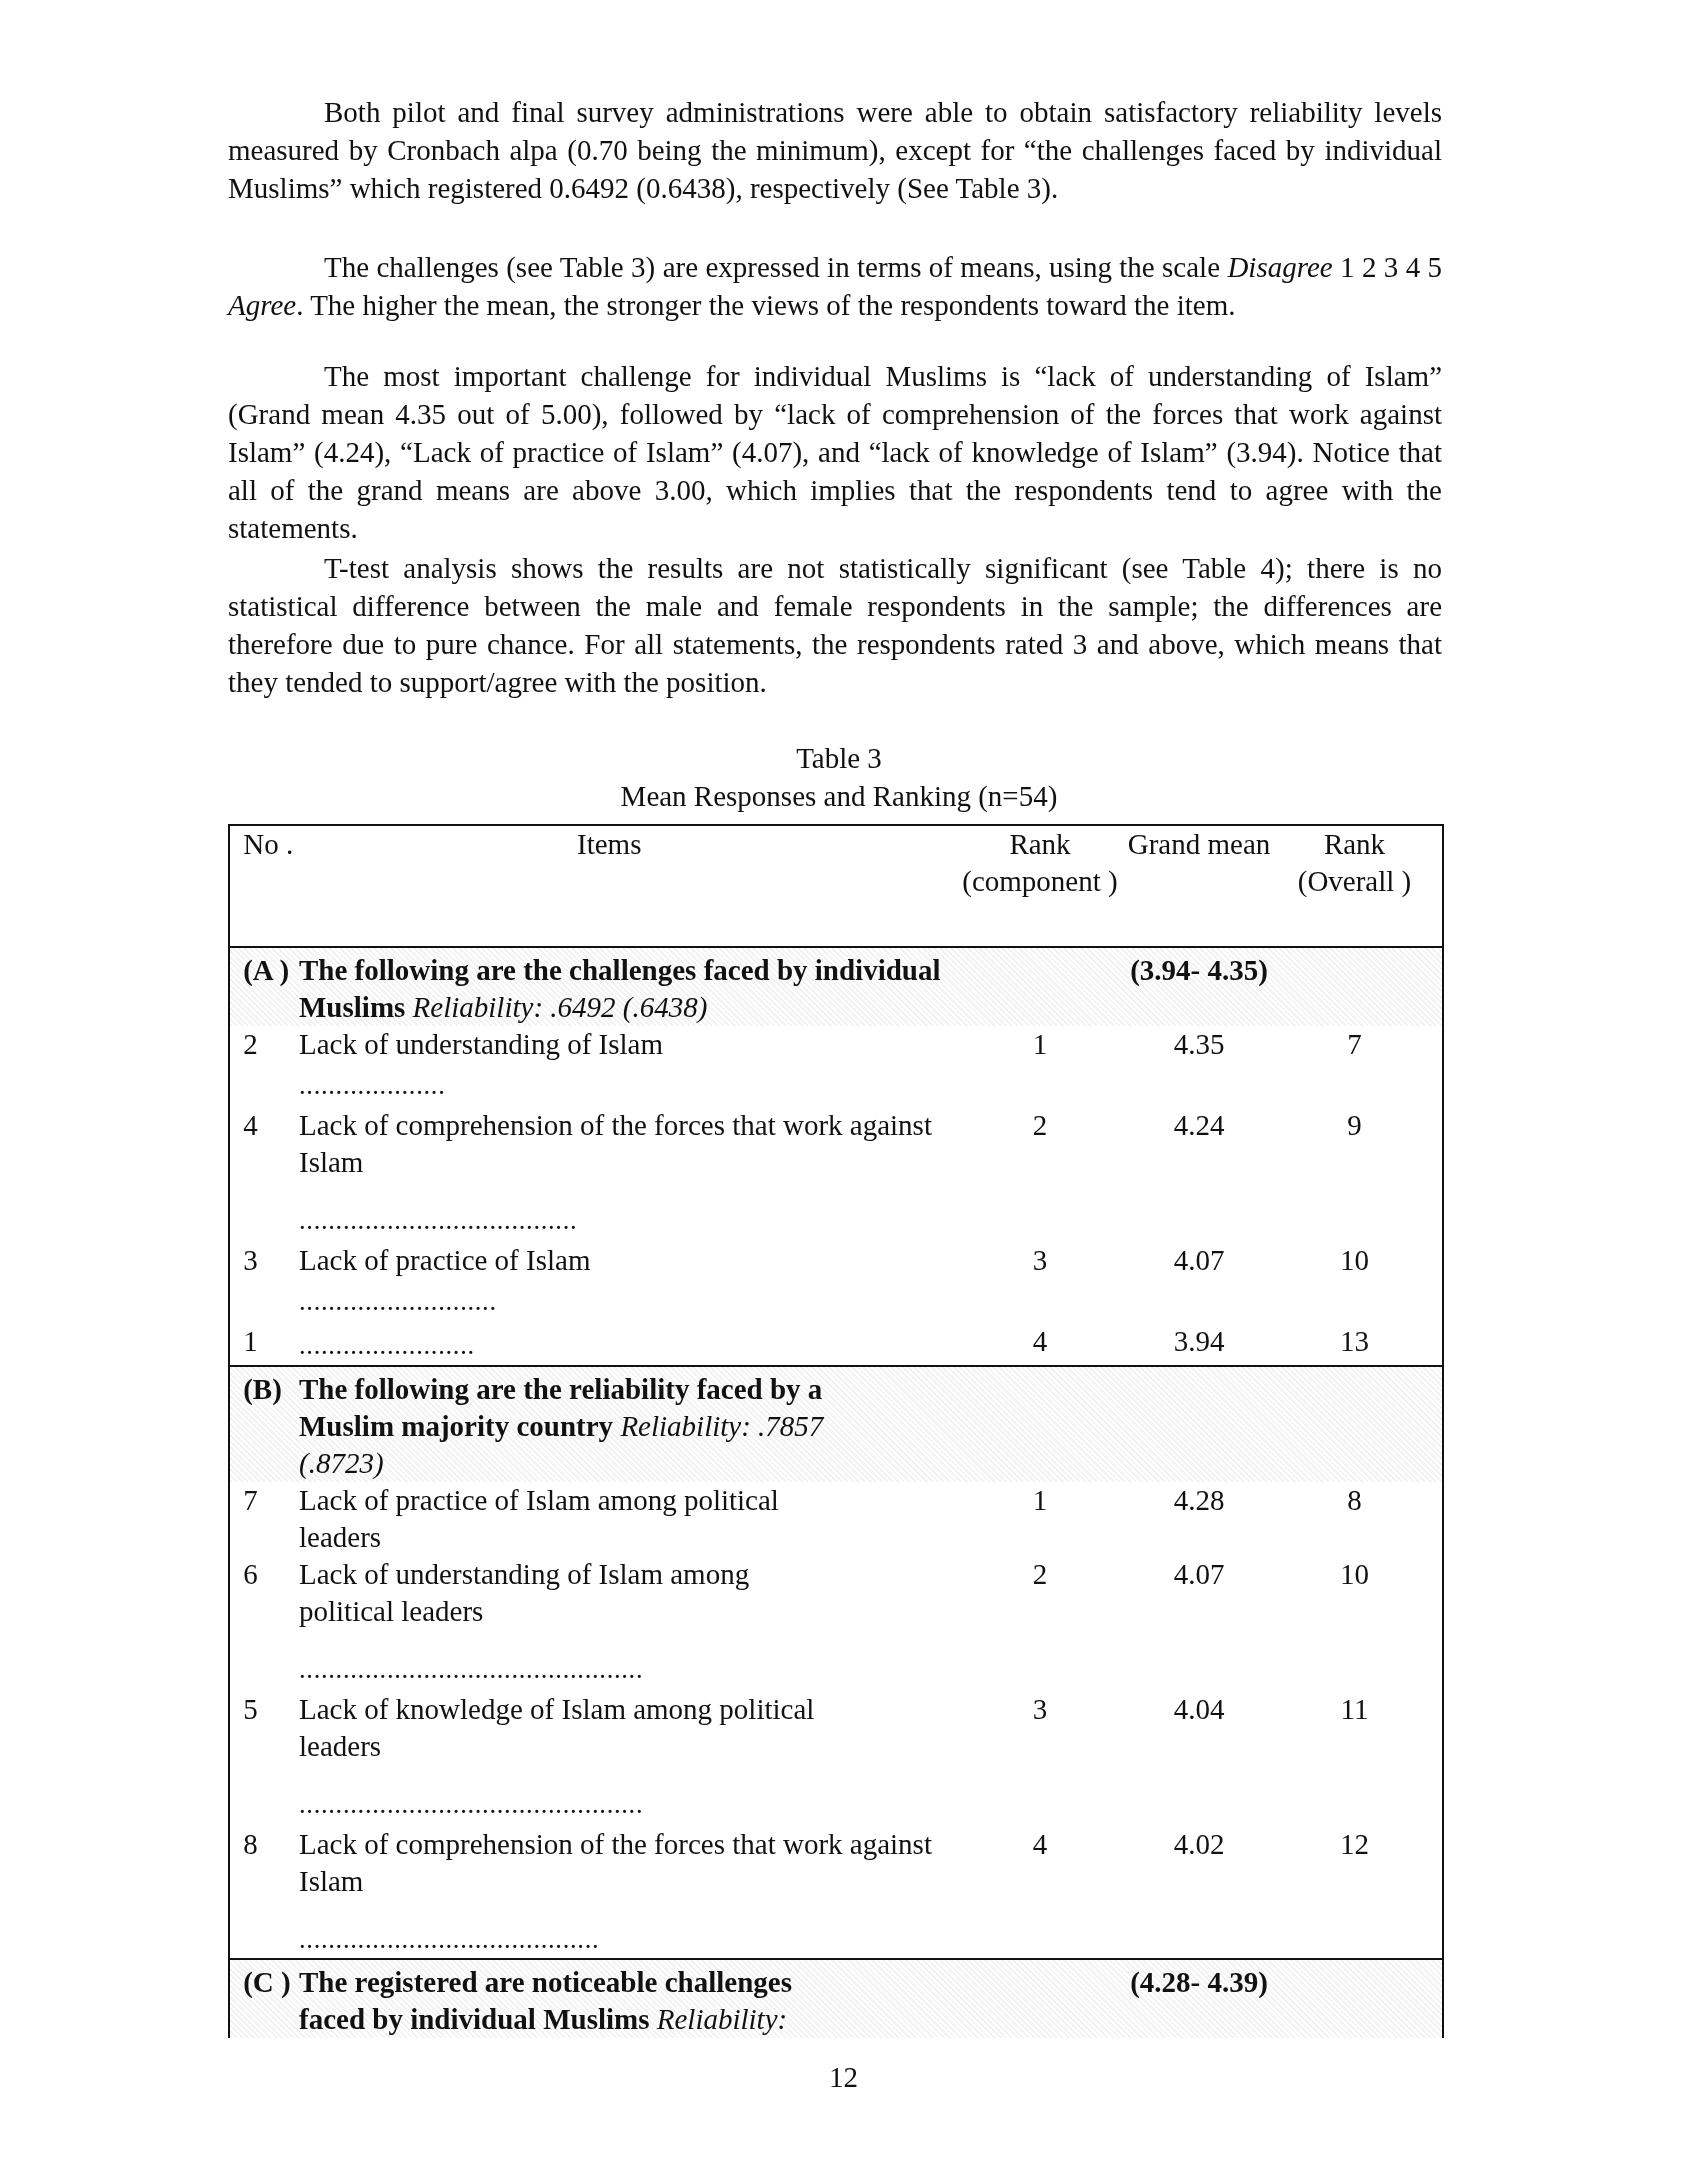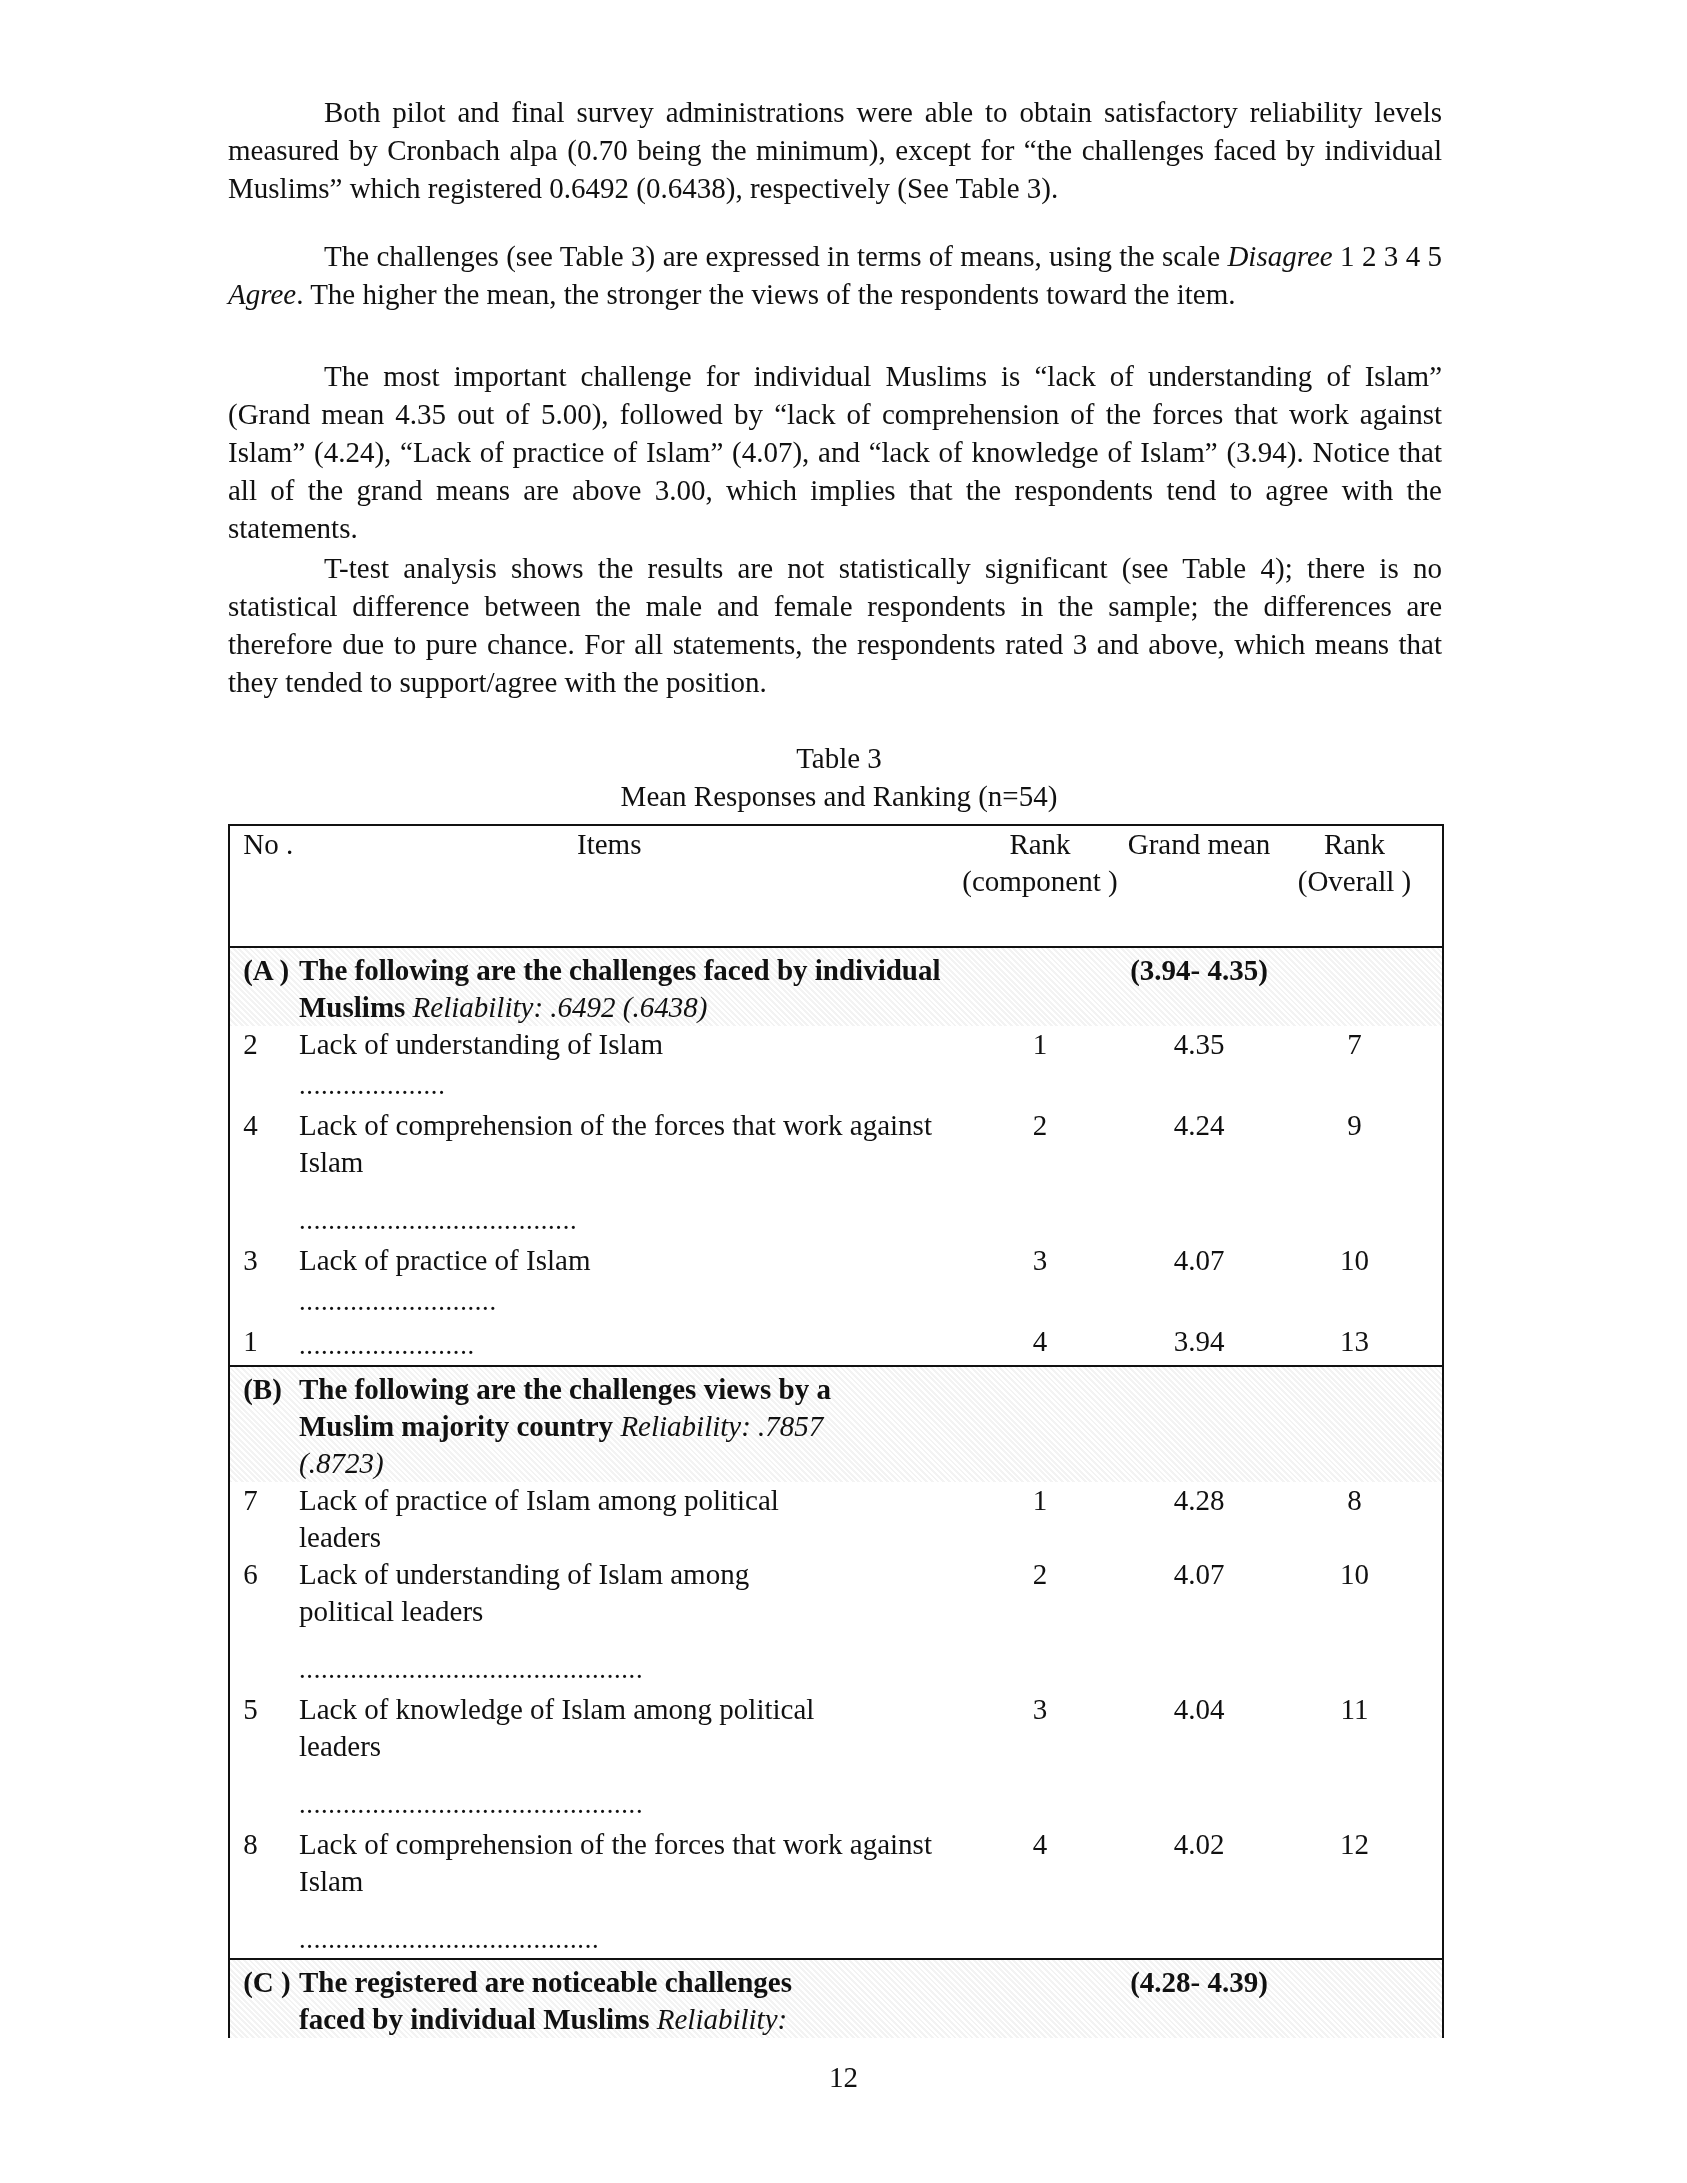--- a/index.html
+++ b/index.html
@@ -21,21 +21,21 @@
   .sec-head .rel { font-weight: normal; font-style: italic; }
   .sec-border { border-top: 2.6px solid #111; }
   .dots { font-size: 26.5px; letter-spacing: 0.7px; line-height: 26.5px; padding-top: 9.3px; }
   .page-num { position: absolute; left: 0; width: 1687px; top: 2061px; text-align: center; font-size: 29px; }
 </style>
 </head>
 <body>
 
 <p class="para" style="top:93px;"><span class="indent"></span><span>Both pilot and final survey administrations were able to obtain satisfactory reliability levels measured by Cronbach alpa (0.70 being the minimum), except for “the challenges faced by individual Muslims” which registered 0.6492 (0.6438), respectively (See Table 3).</span></p>
 
-<p class="para" style="top:237px;"><span class="indent"></span><span>The challenges (see Table 3) are expressed in terms of means, using the scale </span><i>Disagree</i><span> 1 2 3 4 5 </span><i>Agree</i><span>. The higher the mean, the stronger the views of the respondents toward the item.</span></p>
+<p class="para" style="top:248px;"><span class="indent"></span><span>The challenges (see Table 3) are expressed in terms of means, using the scale </span><i>Disagree</i><span> 1 2 3 4 5 </span><i>Agree</i><span>. The higher the mean, the stronger the views of the respondents toward the item.</span></p>
 
 <p class="para" style="top:357px;"><span class="indent"></span><span>The most important challenge for individual Muslims is “lack of understanding of Islam” (Grand mean 4.35 out of 5.00), followed by “lack of comprehension of the forces that work against Islam” (4.24), “Lack of practice of Islam” (4.07), and “lack of knowledge of Islam” (3.94). Notice that all of the grand means are above 3.00, which implies that the respondents tend to agree with the statements.</span></p>
 
 <p class="para" style="top:549px;"><span class="indent"></span><span>T-test analysis shows the results are not statistically significant (see Table 4); there is no statistical difference between the male and female respondents in the sample; the differences are therefore due to pure chance. For all statements, the respondents rated 3 and above, which means that they tended to support/agree with the position.</span></p>
 
 <div class="caption" style="top:741px;">Table 3</div>
 <div class="caption" style="top:779px;">Mean Responses and Ranking (n=54)</div>
 
 <div class="tbl">
   <div class="row hdr">
@@ -89,21 +89,21 @@
     <div class="c-item">
         <div class="dots">........................</div>
       </div>
     <div class="c-rc">4</div>
     <div class="c-gm">3.94</div>
     <div class="c-ro">13</div>
   </div>
 
   <div class="row sec-head sec-border" style="margin-top:5.3px;padding-top:4px;">
     <div class="c-no">(B)</div>
-    <div class="c-item" style="padding-right:79px;box-sizing:border-box;"><span>The following are the challenges views by a Muslim majority country</span> <span class="rel">Reliability: .7857 (.8723)</span></div>
+    <div class="c-item" style="padding-right:79px;box-sizing:border-box;"><span>The following are the reliability faced by a Muslim majority country</span> <span class="rel">Reliability: .7857 (.8723)</span></div>
     <div class="c-rc"></div>
     <div class="c-ro"></div>
   </div>
   <div class="row">
     <div class="c-no">7</div>
     <div class="c-item" style="padding-right:119px;box-sizing:border-box;">
         <div>Lack of practice of Islam among political leaders</div>
       </div>
     <div class="c-rc">1</div>
     <div class="c-gm">4.28</div>

